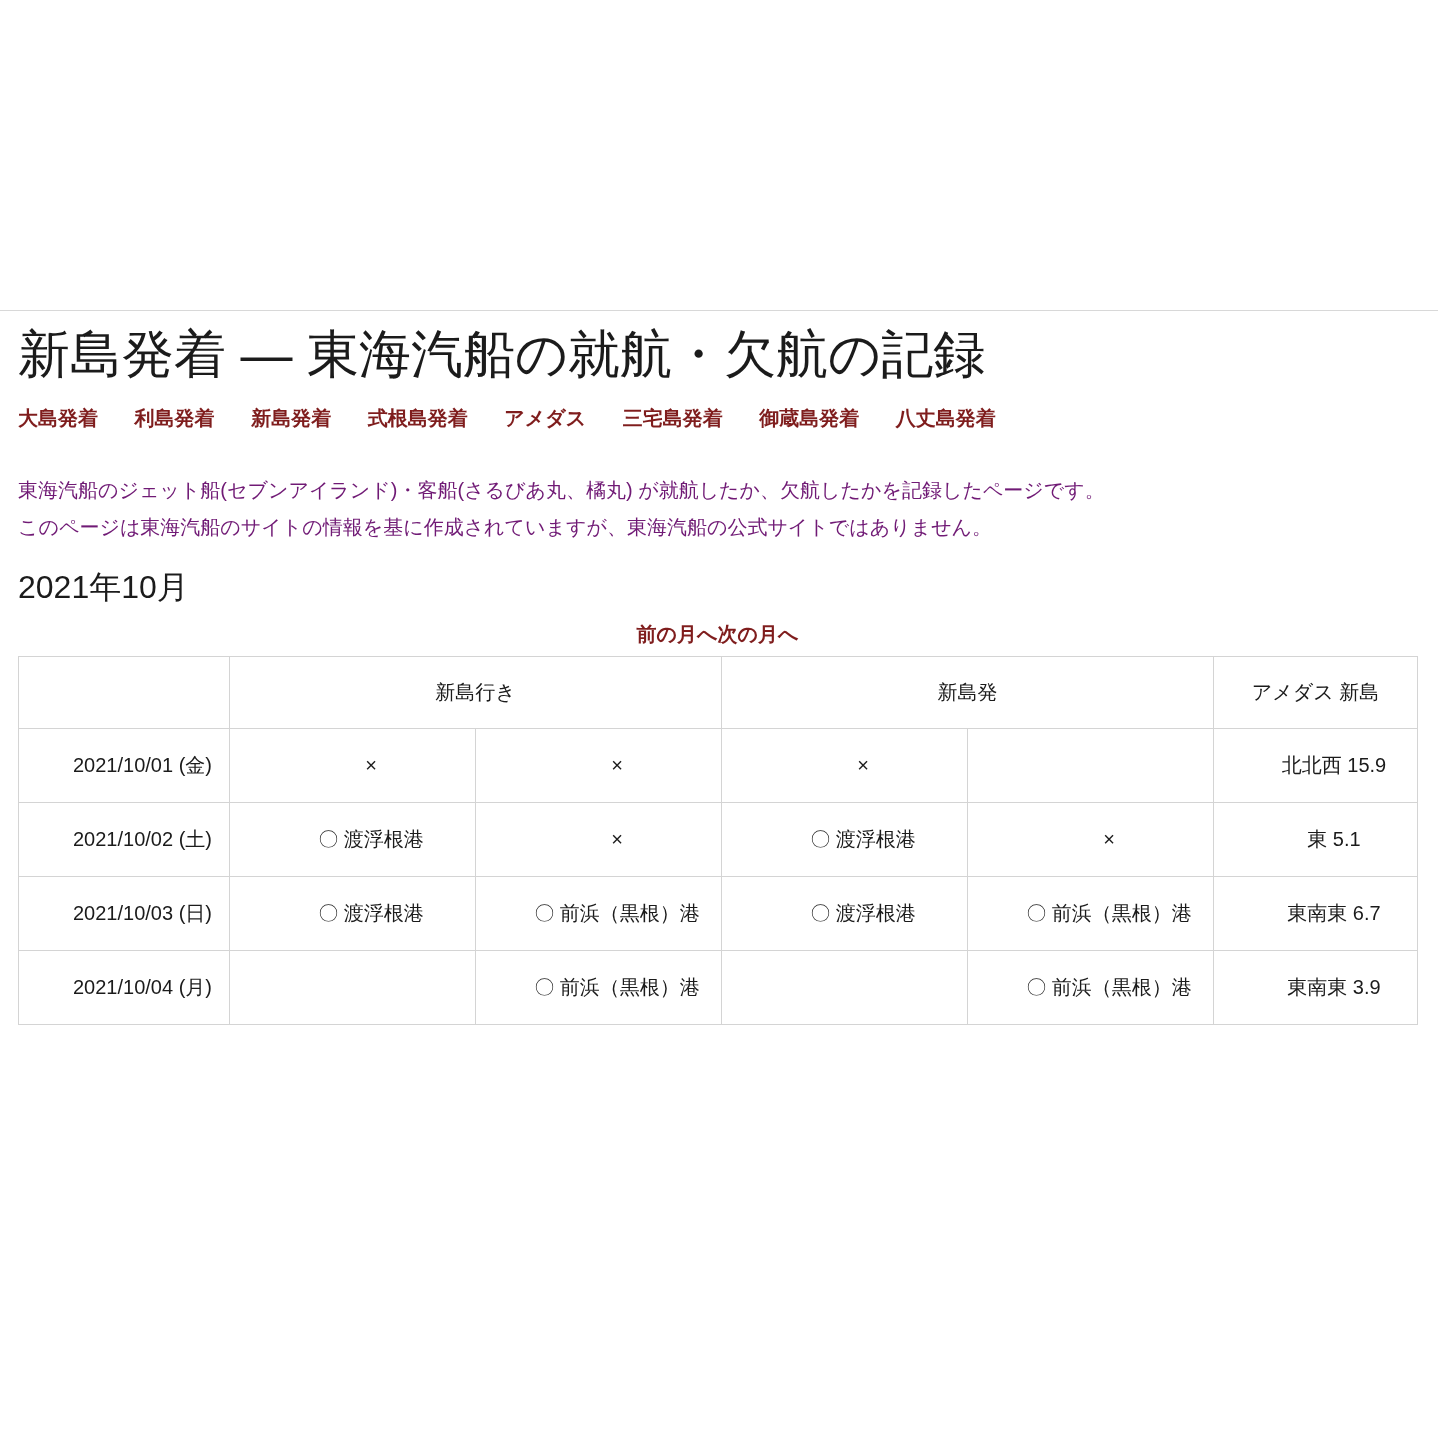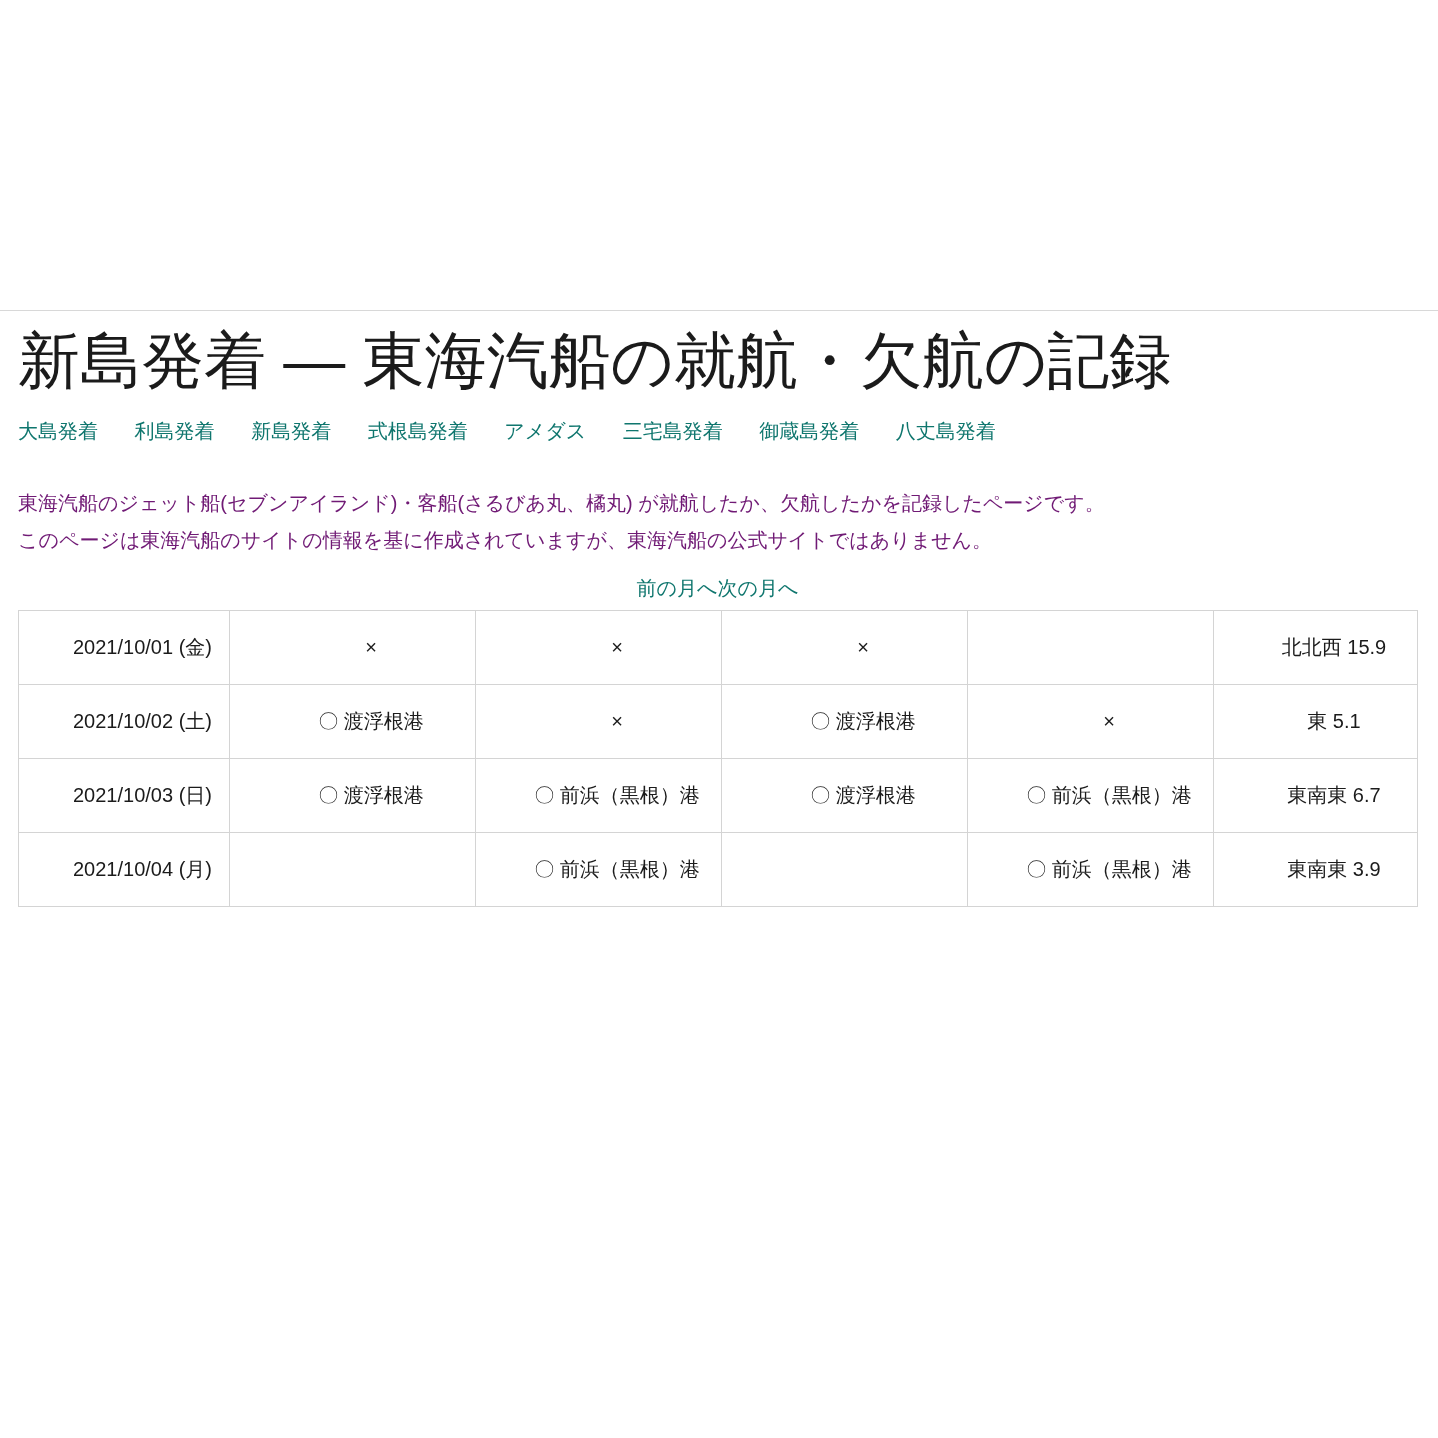--- a/index.html
+++ b/index.html
@@ -18,27 +18,27 @@
     position: absolute;
     top: 310px; left: 0;
     width: 1438px; height: 817px;
     border-top: 1px solid #d8d8d8;
     overflow: hidden;
     box-sizing: border-box;
   }
   .inner { padding: 0 18px; }
 
   h1.page-title {
-    font-size: 62px;
+    font-size: 52px;
     font-weight: 400;
     line-height: 1.3;
     margin: 10px 0 0 0;
     color: #1b1b1b;
   }
-  a { color: #0f766e; text-decoration: none; cursor: pointer; }
+  a { color: #7f1d1d; text-decoration: none; cursor: pointer; font-weight: bold; }
 
   nav.island-nav { margin-top: 16px; font-size: 20px; }
   nav.island-nav a { display: inline-block; margin-right: 31px; }
 
   .description { margin-top: 40px; font-size: 20px; line-height: 37px; color: #701a75; }
 
   h2.month-heading {
     font-size: 32px;
     font-weight: 400;
     margin: 24px 0 0 0;
@@ -95,36 +95,43 @@
       <a>三宅島発着</a>
       <a>御蔵島発着</a>
       <a>八丈島発着</a>
     </nav>
 
     <div class="description">
       <div>東海汽船のジェット船(セブンアイランド)・客船(さるびあ丸、橘丸) が就航したか、欠航したかを記録したページです。</div>
       <div>このページは東海汽船のサイトの情報を基に作成されていますが、東海汽船の公式サイトではありません。</div>
     </div>
 
+    <h2 class="month-heading">2021年10月</h2>
 
     <div class="month-nav">
       <a>前の月へ</a>
       <a>次の月へ</a>
     </div>
 
     <table class="schedule">
       <colgroup>
         <col style="width:211px">
         <col style="width:246px">
         <col style="width:246px">
         <col style="width:246px">
         <col style="width:246px">
         <col style="width:204px">
       </colgroup>
       <thead>
+        <tr class="group-row">
+          <th></th>
+          <th colspan="2">新島行き</th>
+          <th colspan="2">新島発</th>
+          <th>アメダス 新島</th>
+        </tr>
       </thead>
       <tbody>
         <tr class="data-row">
           <td data-day="weekday">2021/10/01 (金)</td>
           <td>×</td>
           <td>×</td>
           <td>×</td>
           <td></td>
           <td>北北西 15.9</td>
         </tr>

